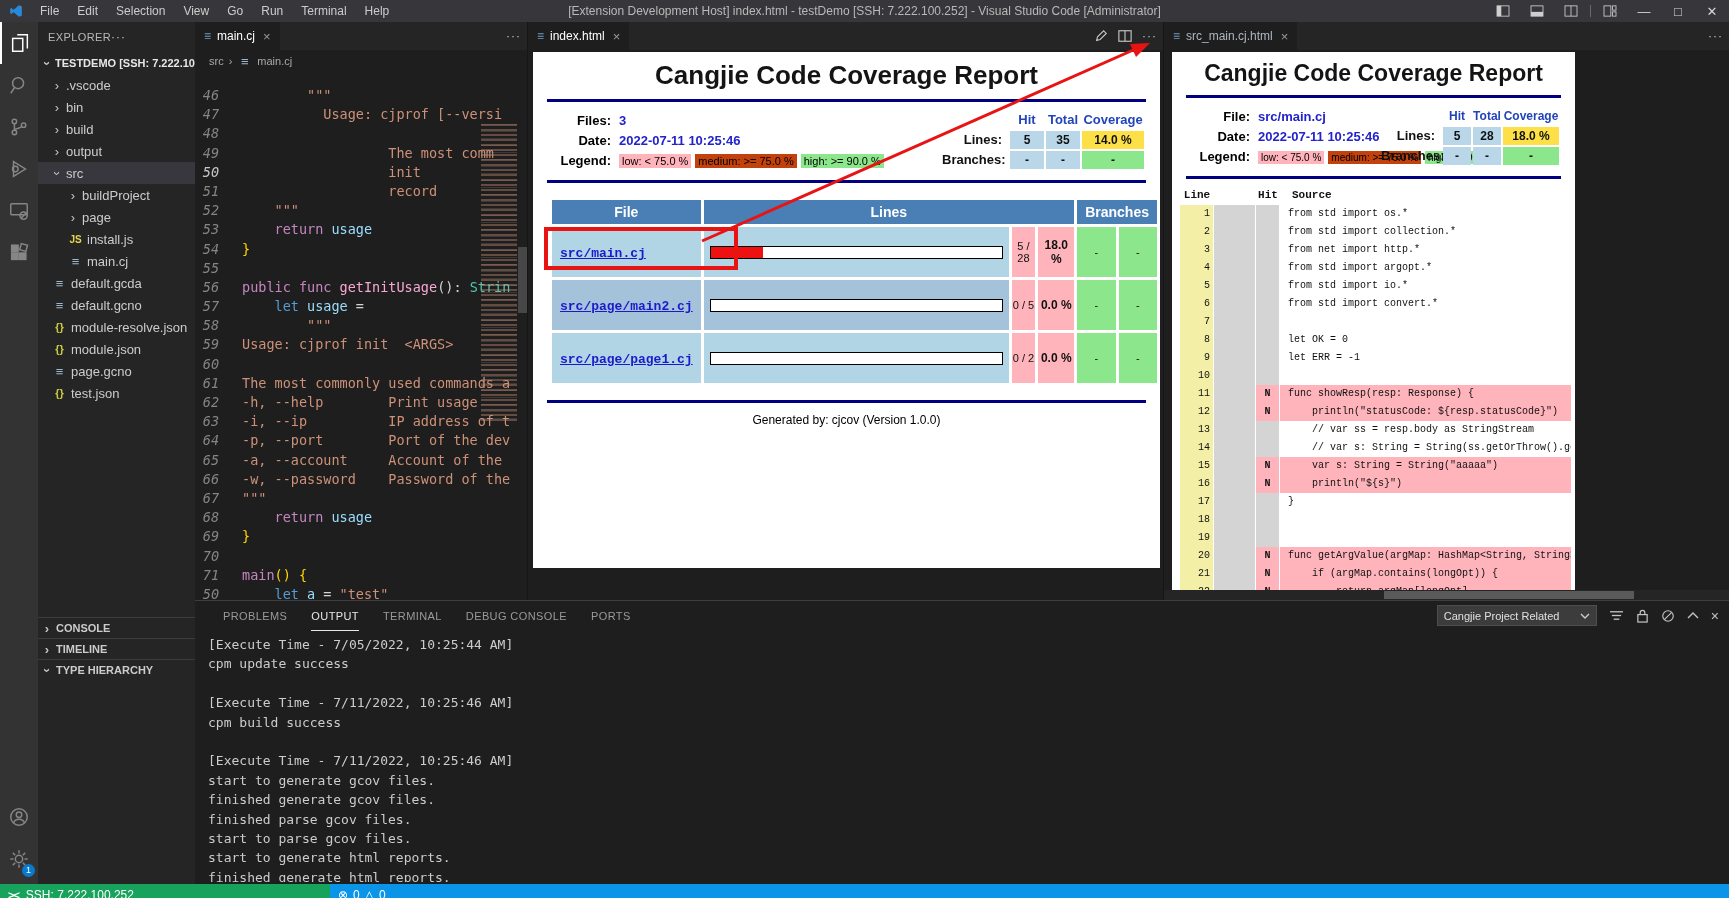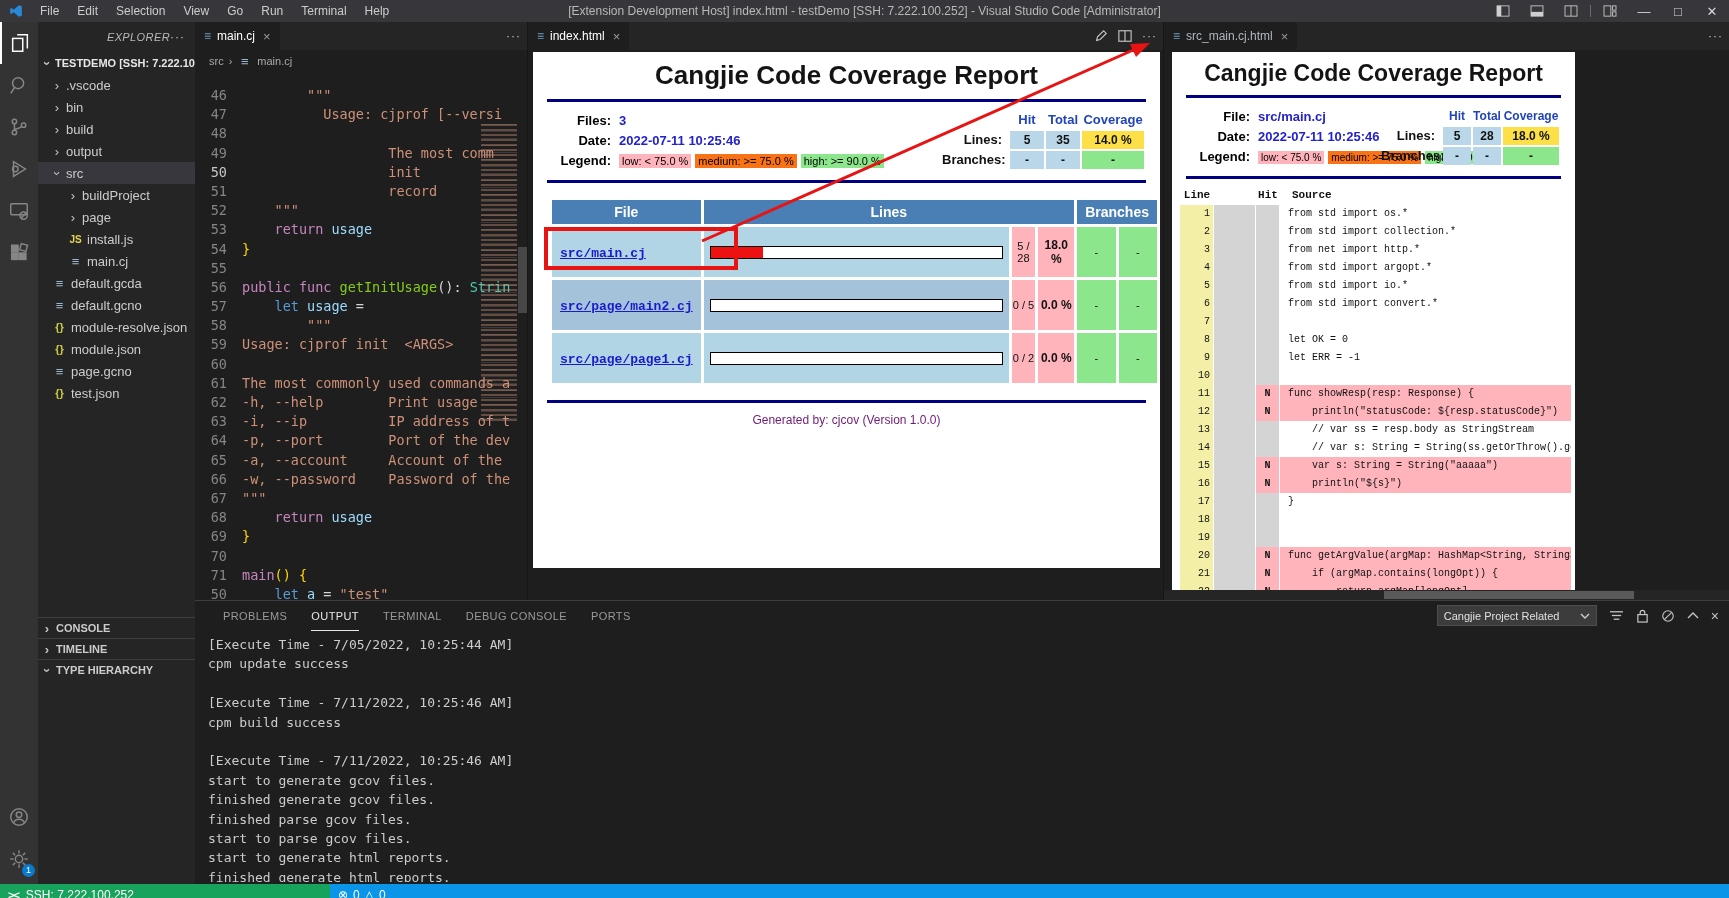--- a/index.html
+++ b/index.html
@@ -23,21 +23,21 @@
   .act-icon { width:38px; height:42px; display:flex; align-items:center; justify-content:center; position:relative; }
   .act-icon svg { stroke:#868686; }
   .act-icon.active { border-left:2px solid #ffffff; }
   .act-icon.active svg { stroke:#ffffff; }
   #act-bottom { position:absolute; bottom:4px; left:0; width:38px; }
   .badge { position:absolute; right:3px; bottom:3px; min-width:13px; height:13px; border-radius:7px;
     background:#0a7acc; color:#fff; font-size:9px; line-height:13px; text-align:center; }
 
   
   #sidebar { position:absolute; left:38px; top:22px; width:157px; height:862px; background:#252526; z-index:10; }
-  #sidebar-header { height:30px; display:flex; align-items:center; justify-content:flex-end; padding:0 10px;font-style:italic; }
+  #sidebar-header { height:30px; display:flex; align-items:center; justify-content:flex-start; padding:0 10px; }
   #sidebar-title { color:#b8b8b8; font-size:11px; letter-spacing:.4px; }
   .dots { color:#c5c5c5; font-size:12px; letter-spacing:1px; }
   #tree-root { height:22px; display:flex; align-items:center; color:#e7e7e7; font-size:11px; font-weight:bold; padding-left:4px; gap:3px; white-space:nowrap; overflow:hidden; }
   .tree-item { height:22px; display:flex; align-items:center; color:#cccccc; font-size:13px; gap:4px; white-space:nowrap; overflow:hidden; cursor:pointer; }
   .tree-item.sel { background:#37373d; }
   .twisty { color:#c5c5c5; font-size:13px; width:10px; display:inline-block; text-align:center; flex:none; }
   .twisty.rot { transform:rotate(90deg); }
   .ficon { width:15px; flex:none; text-align:center; font-size:10px; font-weight:bold; }
   .ficon.js { color:#e8d44d; }
   .ficon.json { color:#cbcb41; font-size:11px; }
@@ -56,67 +56,67 @@
   .tab { background:#1e1e1e; display:flex; align-items:center; gap:6px; padding:0 9px; max-width:200px; }
   .tab .tab-icon { color:#6d9dc3; font-size:12px; }
   .tab .tab-label { color:#ffffff; font-size:12px; white-space:nowrap; }
   .tab.dim .tab-label { color:#b0b6bf; }
   .tab .tab-close { color:#9b9b9b; font-size:13px; margin-left:2px; }
   .tab-actions { position:absolute; right:6px; top:0; height:28px; display:flex; align-items:center; gap:10px; color:#c5c5c5; }
   #breadcrumb { height:22px; background:#1e1e1e; display:flex; align-items:center; gap:5px; padding-left:14px;
     color:#a9a9a9; font-size:11px; }
   #code { position:absolute; left:0; top:50px; right:0; bottom:0; background:#1e1e1e; overflow:hidden; padding-top:14px; }
   .code-line { height:19.2px; display:flex; font-family:"DejaVu Sans Mono","Liberation Mono",monospace; font-size:13.5px; line-height:19.2px; }
-  .code-line .gutter { width:47px; flex:none; text-align:right; padding-right:15px; color:#858585; }
+  .code-line .gutter { width:47px; flex:none; text-align:center; padding-right:15px; color:#858585;font-style:italic; }
   .code-line.cur .gutter { color:#c6c6c6; }
   .code-line .ctext { white-space:pre; color:#d4d4d4; }
   .seg-str{color:#ce9178} .seg-kw{color:#c586c0} .seg-kw2{color:#569cd6} .seg-var{color:#9cdcfe}
-  .seg-fn{color:#84cc16} .seg-typ{color:#4ec9b0} .seg-brc{color:#ffd700} .seg-pln{color:#d4d4d4}
+  .seg-fn{color:#f9a8d4} .seg-typ{color:#4ec9b0} .seg-brc{color:#ffd700} .seg-pln{color:#d4d4d4}
   #minimap { position:absolute; right:10px; top:52px; width:36px; height:300px;
     background:
       repeating-linear-gradient(to bottom, rgba(206,145,120,.40) 0 2px, rgba(0,0,0,0) 2px 5px),
       repeating-linear-gradient(to bottom, rgba(180,180,180,.18) 0 1px, rgba(0,0,0,0) 1px 7px);
   }
   #vthumb { position:absolute; right:0; top:175px; width:9px; height:66px; background:rgba(121,121,121,.45); }
 
   
   .webview { position:absolute; background:#ffffff; overflow:hidden; color:#111; }
   #webview2 { left:5px; top:30px; width:627px; height:516px; }
   #webview3 { left:8px; top:30px; width:403px; height:558px; }
   .rep-title { text-align:center; font-weight:bold; color:#141414; margin-top:8px; }
   #webview2 .rep-title { font-size:26px; }
   #webview3 .rep-title { font-size:23px; }
   .navy { height:3px; background:#000080; margin:8px 14px 0 14px; }
   .summary { position:relative; margin:8px 16px 2px 16px; height:62px; font-size:13px; }
   .sumrow { display:flex; align-items:center; height:20px; }
   .sumlab { width:62px; text-align:right; font-weight:bold; color:#000; flex:none; margin-right:8px; }
   .sumval { color:#2323cd; font-weight:bold; }
   .chip { font-size:11px; color:#000; padding:1px 3px; margin-right:4px; }
-  .chip.low{background:#ffb4bc} .chip.med{background:#f97316} .chip.high{background:#8ce68c}
+  .chip.low{background:#ffb4bc} .chip.med{background:#c2410c} .chip.high{background:#8ce68c}
   .sumright { position:absolute; right:0; top:0; display:grid; grid-template-columns:66px 34px 34px 62px; grid-auto-rows:19px; gap:1px 2px; align-items:center; }
   .shead { color:#2244bb; font-weight:bold; text-align:center; font-size:13px; }
   .slab { font-weight:bold; text-align:right; padding-right:6px; }
   .cell { height:18px; display:flex; align-items:center; justify-content:center; font-size:12px; font-weight:bold; }
   .c-blue{background:#b9d7e9} .c-pink{background:#fde047} .c-green{background:#8ce68c}
 
   
   #file-table { margin:14px 0 0 16px; border-collapse:separate; border-spacing:3px; }
   #file-table th { background:#4a7fb5; color:#ffffff; font-size:14px; font-weight:bold; height:24px; padding:0 8px; }
   #file-table td { height:50px; }
   td.f-file { width:150px; background:#b2d5e5; padding-left:8px; }
   tr.alt td.f-file, tr.alt td.f-bar { background:#a4c3da; }
   td.f-bar { width:358px; background:#b2d5e5; padding:0 6px; }
   td.f-num { width:26px; background:#ffb4bc; font-size:11px; line-height:12px; text-align:center; }
   td.f-pct { width:38px; background:#ffb4bc; font-size:12px; font-weight:bold; text-align:center; line-height:14px; }
   td.f-br  { width:22px; background:#8ce68c; font-size:11px; text-align:center; }
   .bar-track { height:13px; background:#ffffff; border:1px solid #000; }
   .bar-fill { height:100%; background:#ee1111; }
   .file-link { font-family:"Liberation Mono",monospace; font-size:13px; font-weight:bold; color:#1a1acd; text-decoration:underline; }
   #rep-footer-rule { margin-top:14px; }
-  #rep-footer { text-align:center; font-size:12px; margin-top:10px; color:#701a75; }
+  #rep-footer { text-align:center; font-size:12px; margin-top:10px; color:#000000; }
 
   
   #src-table { margin:10px 4px 0 8px; font-family:"Liberation Mono",monospace; }
   #src-head { display:flex; font-weight:bold; font-size:11px; height:16px; font-family:"Liberation Mono",monospace; }
   .sh-line{width:34px; text-align:center;} .sh-branch{width:42px; text-align:center;margin-top:17px;}
   .sh-hit{width:24px; text-align:center;} .sh-src{padding-left:12px;}
   .src-row { display:flex; height:18px; align-items:stretch; }
   .sc-line { width:34px; flex:none; background:#f3efa7; text-align:right; padding-right:3px; font-size:10px; line-height:18px; border-right:1px solid #fff; }
   .sc-branch { width:42px; flex:none; background:#d4d4d4; border-right:1px solid #fff; }
   .sc-hit { width:24px; flex:none; background:#d4d4d4; text-align:center; font-size:10px; line-height:18px; font-weight:bold; border-right:1px solid #fff; }

